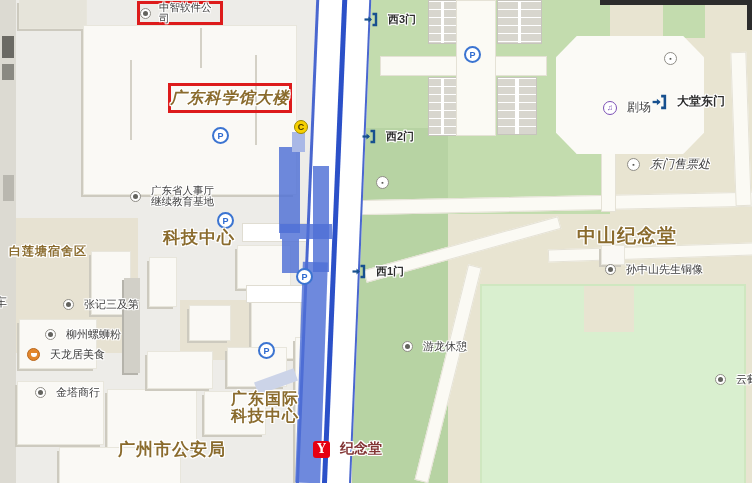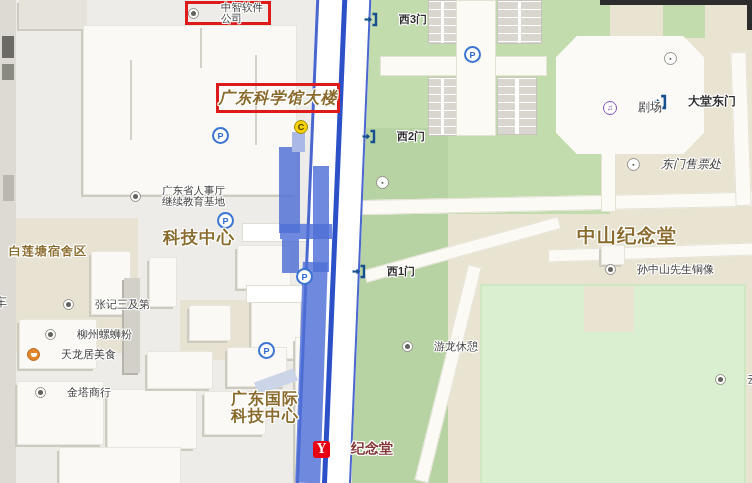--- a/index.html
+++ b/index.html
@@ -27,21 +27,21 @@
            repeating-linear-gradient(180deg,#fff 0 1.5px,transparent 1.5px 8px);}
   
   .park-path{position:absolute;background:#fbfaf4;border:1px solid #e5e2d6;}
   .west-road{position:absolute;background:#fff;border:1px solid #e0ddd2;}
   .main-road{position:absolute;left:306px;top:-12px;width:50px;height:512px;background:#fff;
              border-left:3px solid #4a67cf;border-right:2px solid #4a67cf;transform:rotate(2.4deg);}
   .route-center{position:absolute;left:23px;top:0;width:5px;height:100%;background:#2b50c8;}
   .route-seg{position:absolute;background:#4e6fd6;opacity:.82;}
   
   .area-label{position:absolute;font-weight:bold;color:#8a6b2d;letter-spacing:1px;white-space:nowrap;line-height:1.05;}
-  .poi{position:absolute;display:flex;align-items:center;gap:21px;white-space:nowrap;}
+  .poi{position:absolute;display:flex;align-items:center;gap:10px;white-space:nowrap;}
   .poi-text{font-size:11px;color:#3e3e3e;}
   .poi-text-sm{font-size:10.5px;color:#3e3e3e;line-height:1.05;}
   .gate-text{font-size:11px;color:#2e2e2e;font-weight:600;}
   
   .dot-icon{width:9px;height:9px;border:1.5px solid #8f8d86;border-radius:50%;background:#fff;
             position:relative;flex:0 0 auto;}
   .dot-icon::after{content:"";position:absolute;inset:2px;background:#63635e;border-radius:50%;}
   .p-icon{position:absolute;width:13px;height:13px;border-radius:50%;background:#fff;
           border:2px solid #3b74d1;color:#2f6bd0;font-size:9px;font-weight:bold;
           display:flex;align-items:center;justify-content:center;}
@@ -56,21 +56,21 @@
               color:#7b4fb5;font-size:8px;display:flex;align-items:center;justify-content:center;flex:0 0 auto;}
   .misc-icon{width:11px;height:11px;border-radius:50%;background:#fff;border:1.5px solid #8f8d86;
              color:#5a5a55;font-size:7px;display:flex;align-items:center;justify-content:center;flex:0 0 auto;}
   .metro-icon{width:17px;height:17px;border-radius:3px;background:#e60012;color:#fff;
               font-weight:bold;font-size:12px;display:flex;align-items:center;justify-content:center;
               font-family:"DejaVu Serif",serif;flex:0 0 auto;}
   .metro-text{font-size:14px;font-weight:bold;color:#833434;}
   .gate-svg{flex:0 0 auto;}
   
   .red-box{position:absolute;border:3px solid #dd1b1b;box-sizing:border-box;
-           display:flex;align-items:center;justify-content:center;gap:22px;margin-left:48px;}
+           display:flex;align-items:center;justify-content:center;gap:8px;}
 </style>
 </head>
 <body>
 
 <div id="map">
 
   <div class="abs tan" style="left:350px;top:0;width:402px;height:483px;"></div>
   <div class="abs green" style="left:352px;top:0;width:258px;height:214px;"></div>
   <div class="abs green-mid" style="left:352px;top:128px;width:96px;height:355px;"></div>
   <div class="abs green" style="left:663px;top:0;width:42px;height:38px;"></div>
@@ -240,21 +240,21 @@
     <span class="poi-text halo" style="font-size:12px;font-style:italic;">东门售票处</span>
   </div>
 
   <div class="area-label halo" style="left:163px;top:229px;font-size:17px;">科技中心</div>
   <div class="area-label halo" style="left:9px;top:245px;font-size:12px;">白莲塘宿舍区</div>
   <div class="area-label halo" style="left:577px;top:226px;font-size:19px;">中山纪念堂</div>
   <div class="area-label halo" style="left:231px;top:391px;font-size:16px;text-align:right;">
     <span>广东国际</span><br><span>科技中心</span>
   </div>
   <div class="area-label halo" style="left:118px;top:441px;font-size:17px;text-align:center;">
-    <br>
+    <span>广州市公安局</span><br>
   </div>
 
   <div class="abs halo" style="left:-5px;top:294px;font-size:12px;color:#3e3e3e;">车</div>
 
   <div class="poi" style="left:313px;top:440px;">
     <span class="metro-icon">Y</span>
     <span class="metro-text halo">纪念堂</span>
   </div>
 
   <div class="red-box" style="left:137px;top:1px;width:86px;height:24px;">

